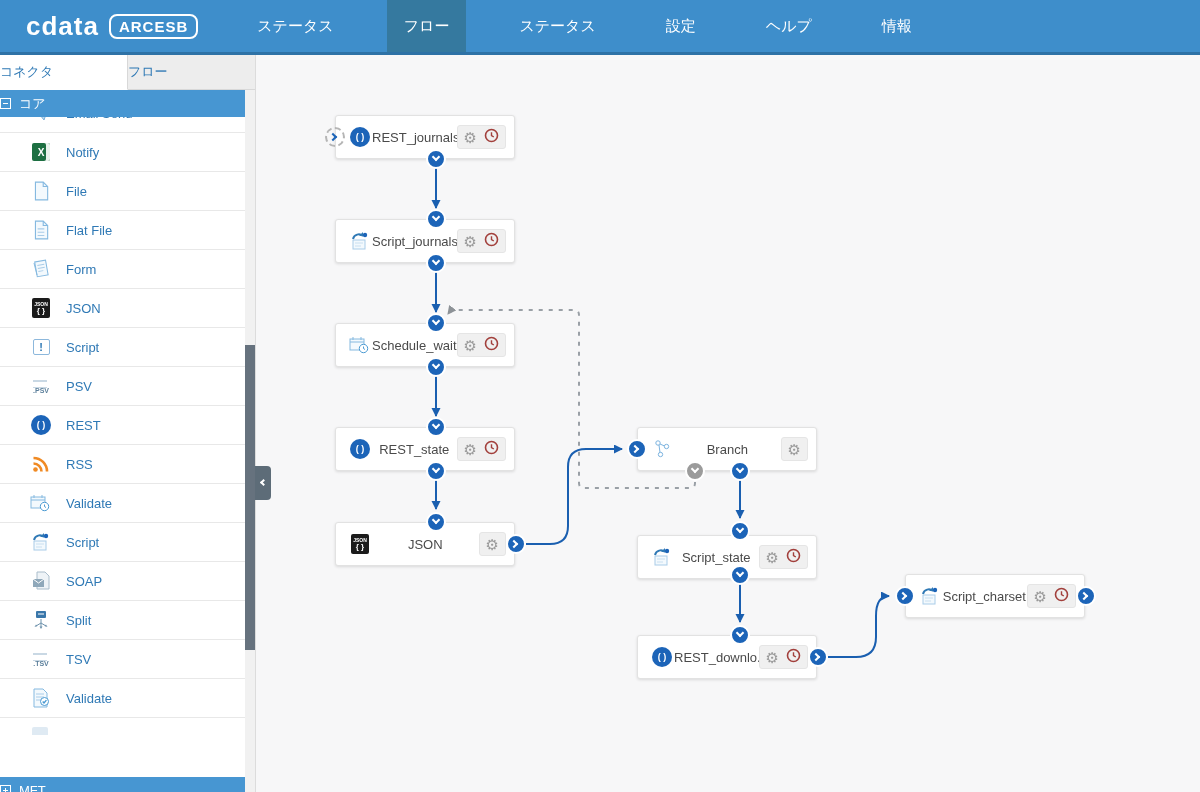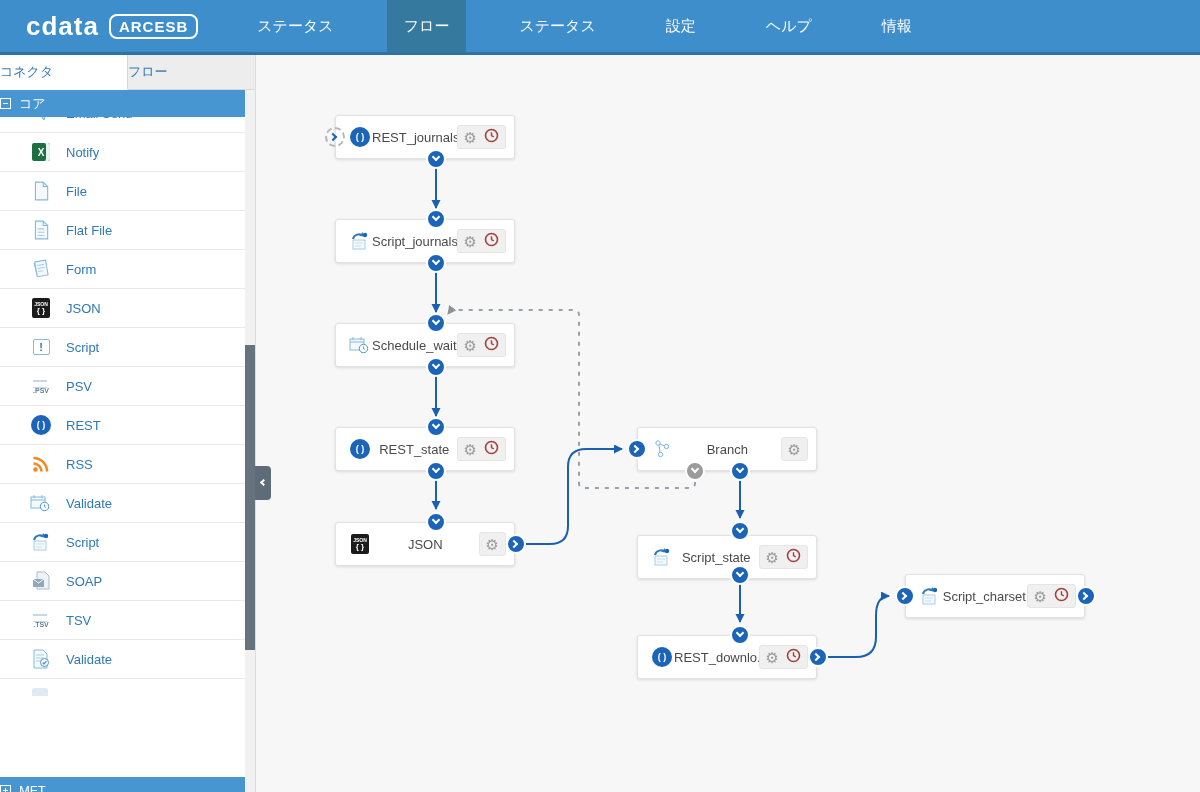--- a/index.html
+++ b/index.html
@@ -228,20 +228,31 @@
         <svg width="20" height="20" viewBox="0 0 20 20">
             <path d="M6 1h8l4 4v13H6z" fill="#eef3f7" stroke="#aabdcb"></path>
             <rect x="2" y="8" width="11" height="8" fill="#8fa8ba"></rect>
             <path d="M2 8l5.5 4L13 8" fill="none" stroke="#fff"></path>
           </svg>
       </span>
       <span class="lbl">SOAP</span>
     </div>
     <div class="item">
       <span class="ic">
+        <svg width="20" height="20" viewBox="0 0 20 20">
+            <rect x="5" y="1" width="10" height="7" rx="1" fill="#3a77aa"></rect>
+            <path d="M7 4h6" stroke="#fff"></path>
+            <path d="M10 9v4M10 13l-5 3M10 13l5 3M10 13v4" stroke="#6f93ad" fill="none"></path>
+            <path d="M3.5 17l3-1-1.5-1.6zM16.5 17l-3-1 1.5-1.6zM10 19l1.5-2.5h-3z" fill="#6f93ad"></path>
+          </svg>
+      </span>
+      <span class="lbl">Split</span>
+    </div>
+    <div class="item">
+      <span class="ic">
           <span class="txt-ic">.TSV</span>
         </span>
       <span class="lbl">TSV</span>
     </div>
     <div class="item">
       <span class="ic">
         <svg width="20" height="20" viewBox="0 0 20 20">
             <path d="M3 1h9l4 4v14H3z" fill="#f3f9fd" stroke="#85b9e0"></path>
             <path d="M5 6h8M5 9h8M5 12h5" stroke="#a9cce8"></path>
             <circle cx="13.5" cy="13.5" r="4" fill="#fff" stroke="#4a9ad2"></circle>

